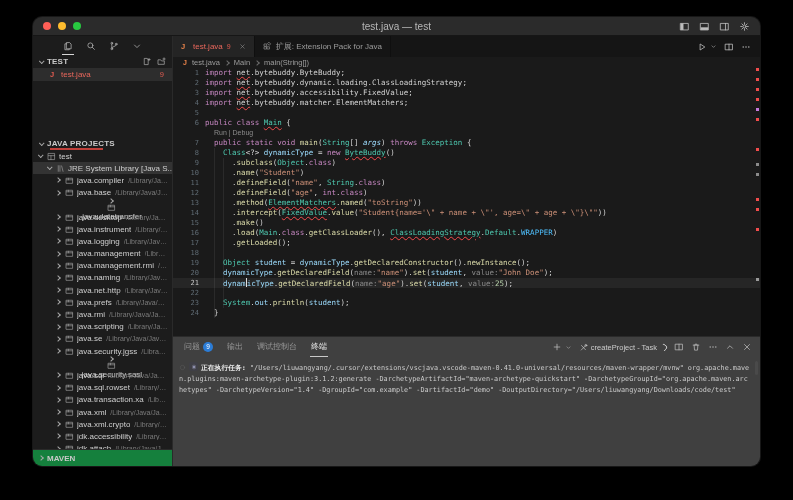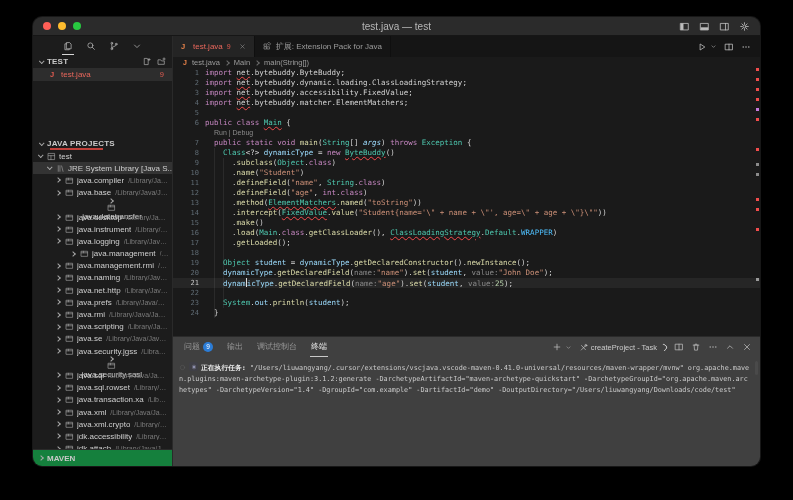--- a/index.html
+++ b/index.html
@@ -298,21 +298,21 @@
             <span class="chev right" style="margin-right: 3px;"></span>
             <span class="icn ticon">
               <svg viewBox="0 0 16 16" fill="none" stroke="currentColor" stroke-width="1.2" stroke-linecap="round" stroke-linejoin="round">
                 <rect x="2.5" y="4" width="11" height="9"></rect>
                 <path d="M2.5 6.8h11M6 4v2.8"></path>
               </svg>
             </span>
             <span class="tlabel">java.logging</span>
             <span class="tpath">/Library/Java/JavaVirtualMachines</span>
           </div>
-          <div class="trow" style="padding-left: 38px;">
+          <div class="trow" style="padding-left: 23px;">
             <span class="chev right" style="margin-right: 3px;"></span>
             <span class="icn ticon">
               <svg viewBox="0 0 16 16" fill="none" stroke="currentColor" stroke-width="1.2" stroke-linecap="round" stroke-linejoin="round">
                 <rect x="2.5" y="4" width="11" height="9"></rect>
                 <path d="M2.5 6.8h11M6 4v2.8"></path>
               </svg>
             </span>
             <span class="tlabel">java.management</span>
             <span class="tpath">/Library/Java/JavaVirtualMachines</span>
           </div>

